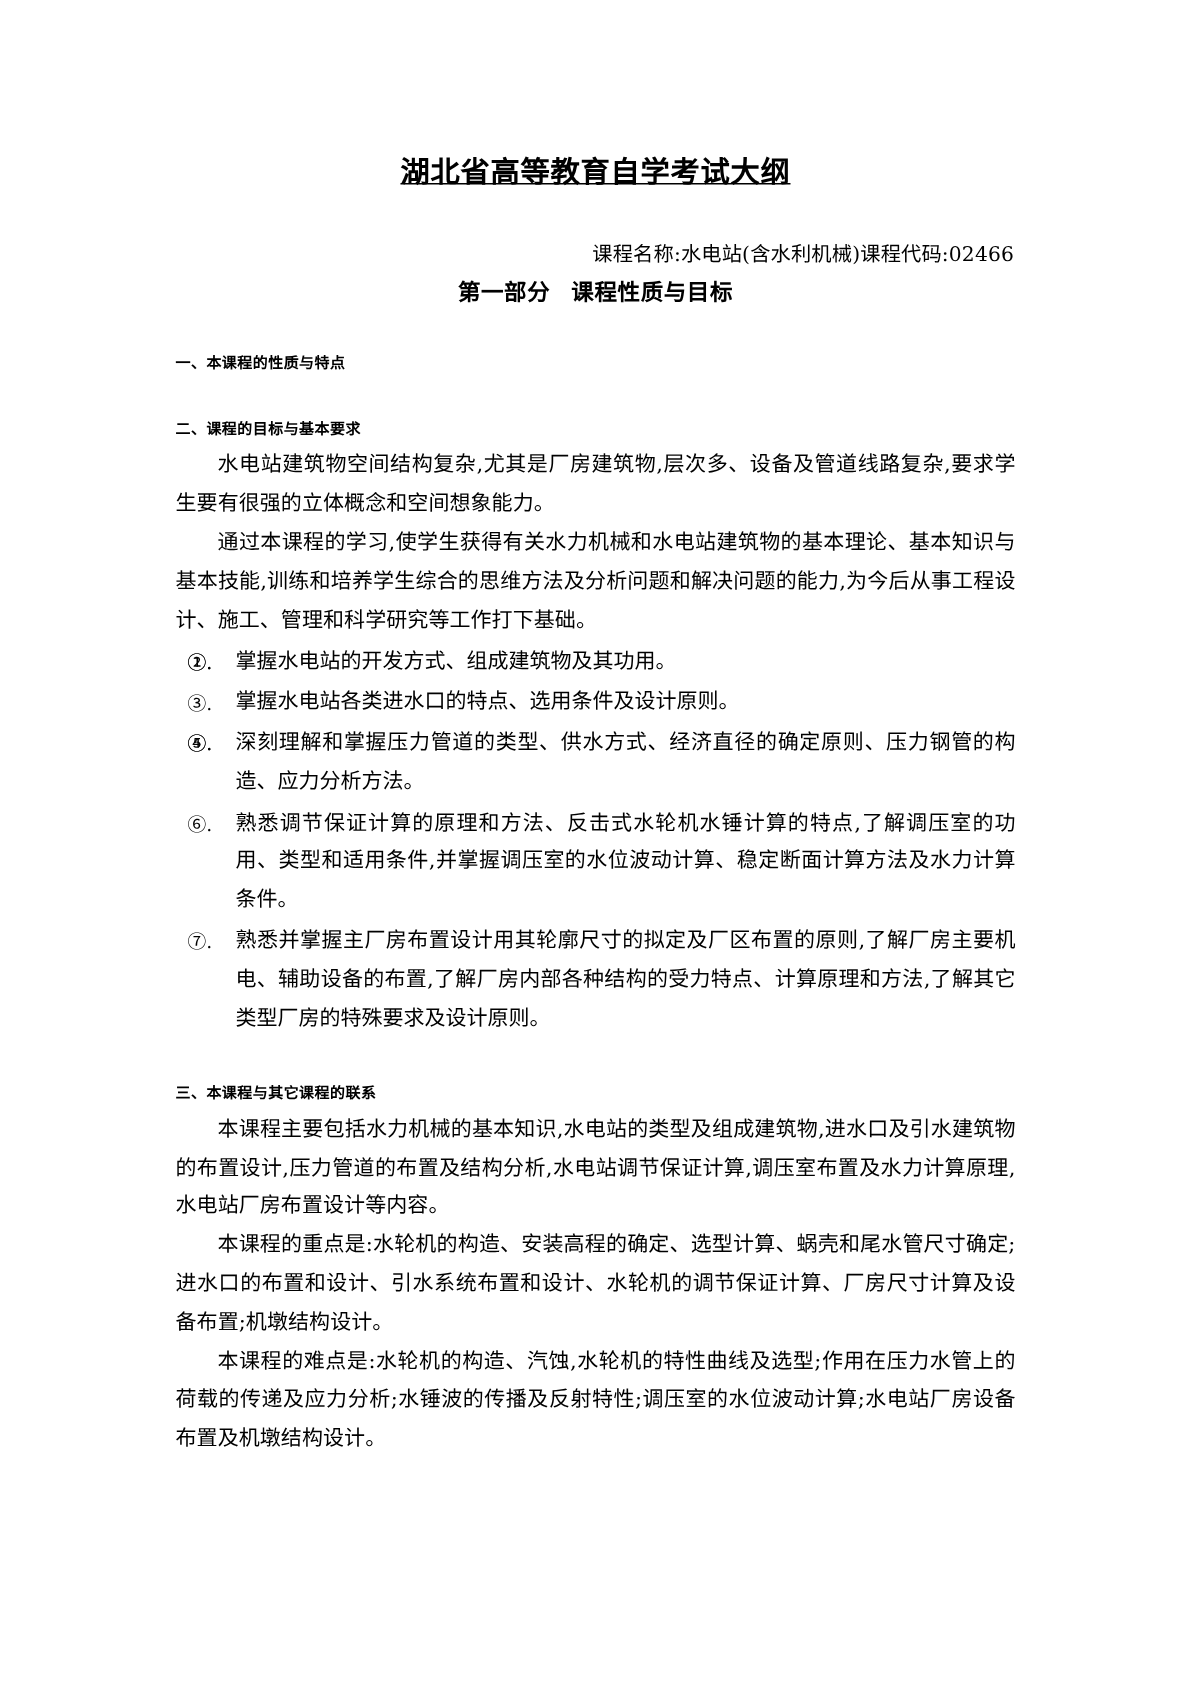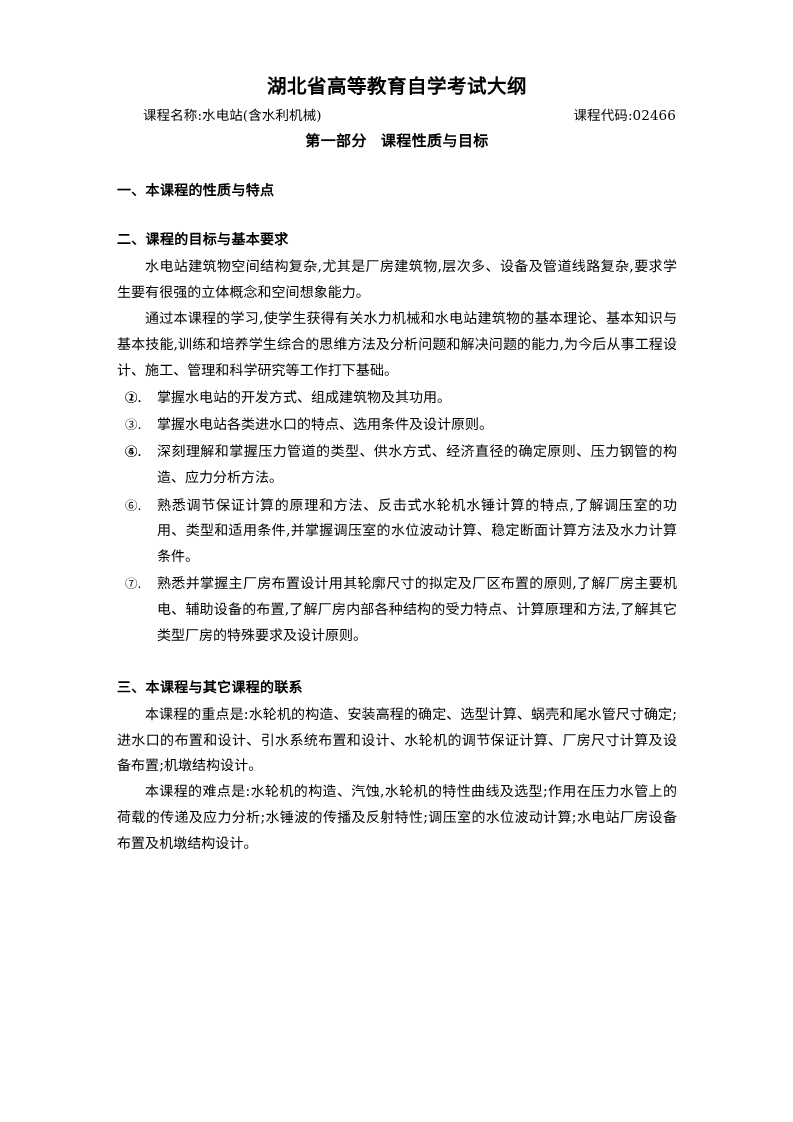--- a/index.html
+++ b/index.html
@@ -30,31 +30,32 @@
   }
 
   
   .doc-title {
     text-align: center;
     font-family: "DejaVu Sans", "Liberation Sans", sans-serif;
     font-weight: bold;
     font-size: 19.5px;
     letter-spacing: 0.5px;
     margin: 0;
-    padding-top: 75px;
+    padding-top: 103px;
     line-height: 1.2;
+    text-decoration: underline;
   }
 
   
   .meta-row {
     display: flex;
-    justify-content: space-between;
+    justify-content: flex-end;
     align-items: baseline;
     font-size: 13.5px;
-    margin-top: 6px;
+    margin-top: 32px;
     padding-left: 26px;
     padding-right: 1px;
   }
   .meta-left, .meta-right {
     white-space: nowrap;
     letter-spacing: 0.1px;
   }
 
   
   .part-heading {
@@ -64,21 +65,21 @@
     font-size: 15px;
     margin-top: 5px;
     letter-spacing: 0.4px;
   }
   .part-heading .gap { display: inline-block; width: 14px; }
 
   
   .section-heading {
     font-family: "DejaVu Sans", "Liberation Sans", sans-serif;
     font-weight: bold;
-    font-size: 14px;
+    font-size: 10px;
     margin-top: 29px;
     margin-bottom: 6px;
     letter-spacing: 0.3px;
   }
   .section-heading.tight { margin-top: 27px; }
 
   
   p.body {
     font-size: 14px;
     line-height: 25.8px;
@@ -157,17 +158,18 @@
         <span class="marker">⑥.</span>
         <span>熟悉调节保证计算的原理和方法、反击式水轮机水锤计算的特点,了解调压室的功用、类型和适用条件,并掌握调压室的水位波动计算、稳定断面计算方法及水力计算条件。</span>
       </li>
       <li>
         <span class="marker">⑦.</span>
         <span>熟悉并掌握主厂房布置设计用其轮廓尺寸的拟定及厂区布置的原则,了解厂房主要机电、辅助设备的布置,了解厂房内部各种结构的受力特点、计算原理和方法,了解其它类型厂房的特殊要求及设计原则。</span>
       </li>
     </ol>
 
     <h2 class="section-heading tight">三、本课程与其它课程的联系</h2>
+    <p class="body">本课程主要包括水力机械的基本知识,水电站的类型及组成建筑物,进水口及引水建筑物的布置设计,压力管道的布置及结构分析,水电站调节保证计算,调压室布置及水力计算原理,水电站厂房布置设计等内容。</p>
     <p class="body">本课程的重点是:水轮机的构造、安装高程的确定、选型计算、蜗壳和尾水管尺寸确定;进水口的布置和设计、引水系统布置和设计、水轮机的调节保证计算、厂房尺寸计算及设备布置;机墩结构设计。</p>
     <p class="body">本课程的难点是:水轮机的构造、汽蚀,水轮机的特性曲线及选型;作用在压力水管上的荷载的传递及应力分析;水锤波的传播及反射特性;调压室的水位波动计算;水电站厂房设备布置及机墩结构设计。</p>
 
   </div>
 </div>
 
 </body></html>

